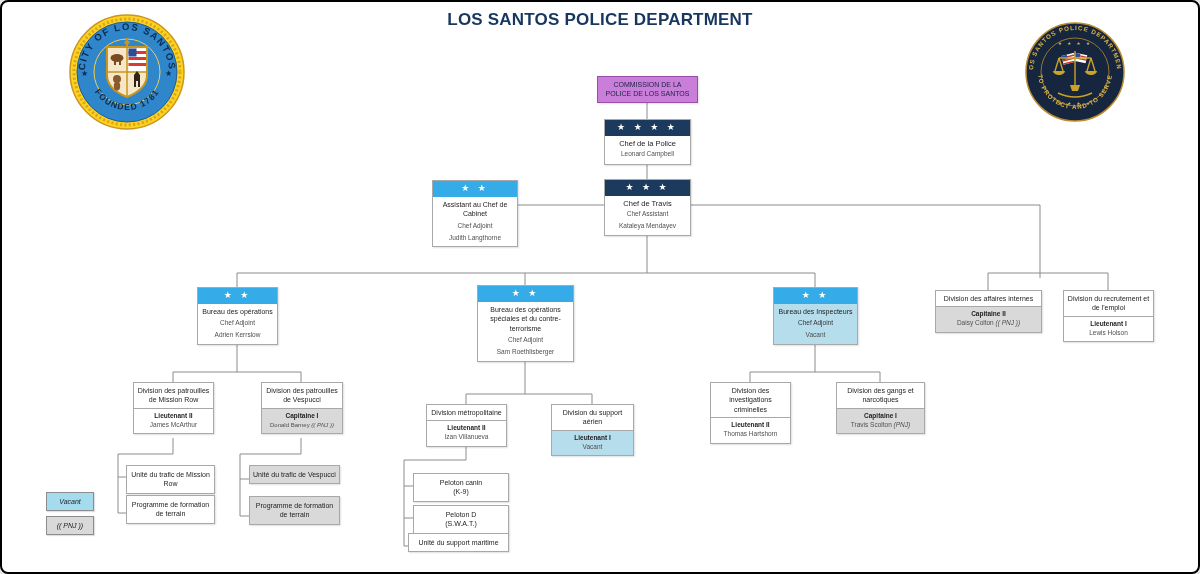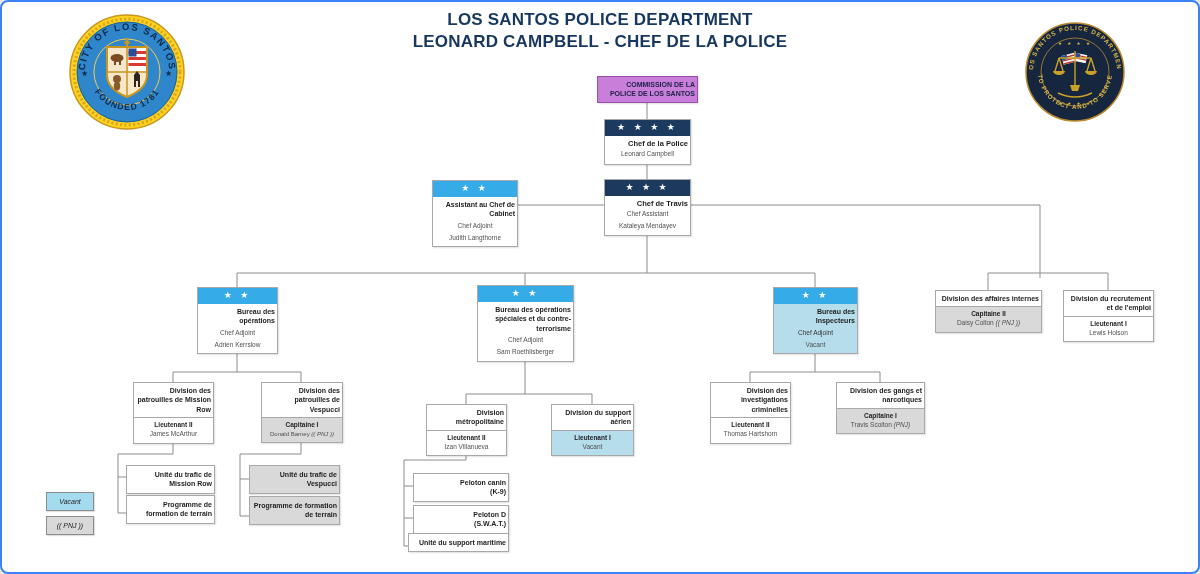--- a/index.html
+++ b/index.html
@@ -1,33 +1,33 @@
 <!DOCTYPE html>
 <html><head>
 <meta charset="utf-8">
 <style>
   html,body{margin:0;padding:0;background:#e8e8e8;}
   #canvas{
     position:relative;width:1196px;height:570px;background:#ffffff;
-    border:2px solid #3b82f6;border-radius:8px;overflow:hidden;
+    border:2px solid #000000;border-radius:8px;overflow:hidden;
     font-family:"Liberation Sans",sans-serif;margin:0 auto;
   }
   
   .titleblock{position:absolute;top:7px;left:0;width:100%;text-align:center;}
   .title-line{font-size:17px;font-weight:800;color:#17375E;line-height:1.3;letter-spacing:.2px;}
   .date-line{font-size:10.5px;font-weight:800;color:#DE2128;margin-top:4px;letter-spacing:.3px;}
   
   #wires{position:absolute;left:0;top:0;width:1196px;height:570px;}
   
   .node{position:absolute;background:#fff;border:1px solid #a8a8a8;text-align:center;
         box-shadow:1px 1px 1.5px rgba(0,0,0,.12);box-sizing:border-box;}
   .hdr{color:#fff;font-size:9px;line-height:1;padding:3px 0 4px;letter-spacing:3px;white-space:nowrap;overflow:hidden;}
   .hdr.navy{background:#1B3A5E;}
   .hdr.blue{background:#35ACE8;}
-  .ttl{font-weight:bold;font-size:7px;color:#1d1d1d;line-height:1.35;padding:3px 2px 1px;text-align:right;}
+  .ttl{font-weight:normal;font-size:7px;color:#1d1d1d;line-height:1.35;padding:3px 2px 1px;}
   .role{font-weight:bold;font-size:6.5px;color:#1d1d1d;line-height:1.35;padding-top:1px;}
   .nm{font-size:6.5px;color:#4f4f4f;line-height:1.35;padding:0 1px 3px;}
   .nm .sfx{font-style:italic;}
   .sec-bot{border-top:1px solid #a8a8a8;padding:2px 1px 1px;}
   .sec-bot.gray{background:#D9D9D9;}
   .sec-bot.lblue{background:#B6DDEC;}
   .body-lblue{background:#B6DDEC;}
   .unit .ttl{padding:4px 2px;}
   .nowrap{white-space:nowrap;}
   
@@ -61,21 +61,20 @@
       <path d="M813,338 V370"></path>
         <path d="M748,386 V370 H878 V386"></path>
       <path d="M171,436 V452 H116 V511 M116,475 H128 M116,511 H128"></path>
       <path d="M299,436 V452 H238 V514 M238,477 H251 M238,514 H251"></path>
       <path d="M464,444 V458 H402 V544 M402,484 H415 M402,516 H415 M402,544 H410"></path>
     </g>
   </svg>
 
   <div class="titleblock">
     <div class="title-line">LOS SANTOS POLICE DEPARTMENT</div>
-    <div class="title-line">LEONARD CAMPBELL - CHEF DE LA POLICE</div>
   </div>
 
   <svg class="seal" style="left:66px;top:11px" width="118" height="118" viewBox="0 0 118 118" xmlns="http://www.w3.org/2000/svg">
     <circle cx="59" cy="59" r="57" fill="#FFD21E" stroke="#C8961E" stroke-width="1.5"></circle>
     <circle cx="59" cy="59" r="53" fill="none" stroke="#D9A61F" stroke-width="3" stroke-dasharray="2.2,2.2"></circle>
     <circle cx="59" cy="59" r="50" fill="#2F86CB" stroke="#1A5E96" stroke-width="1"></circle>
     <circle cx="59" cy="59" r="33" fill="none" stroke="#F2CE4F" stroke-width="1"></circle>
     <defs>
       <path id="lsArcTop" d="M 17,59 A 42,42 0 0 1 101,59"></path>
       <path id="lsArcBot" d="M 21,59 A 38,38 0 0 0 97,59"></path>

